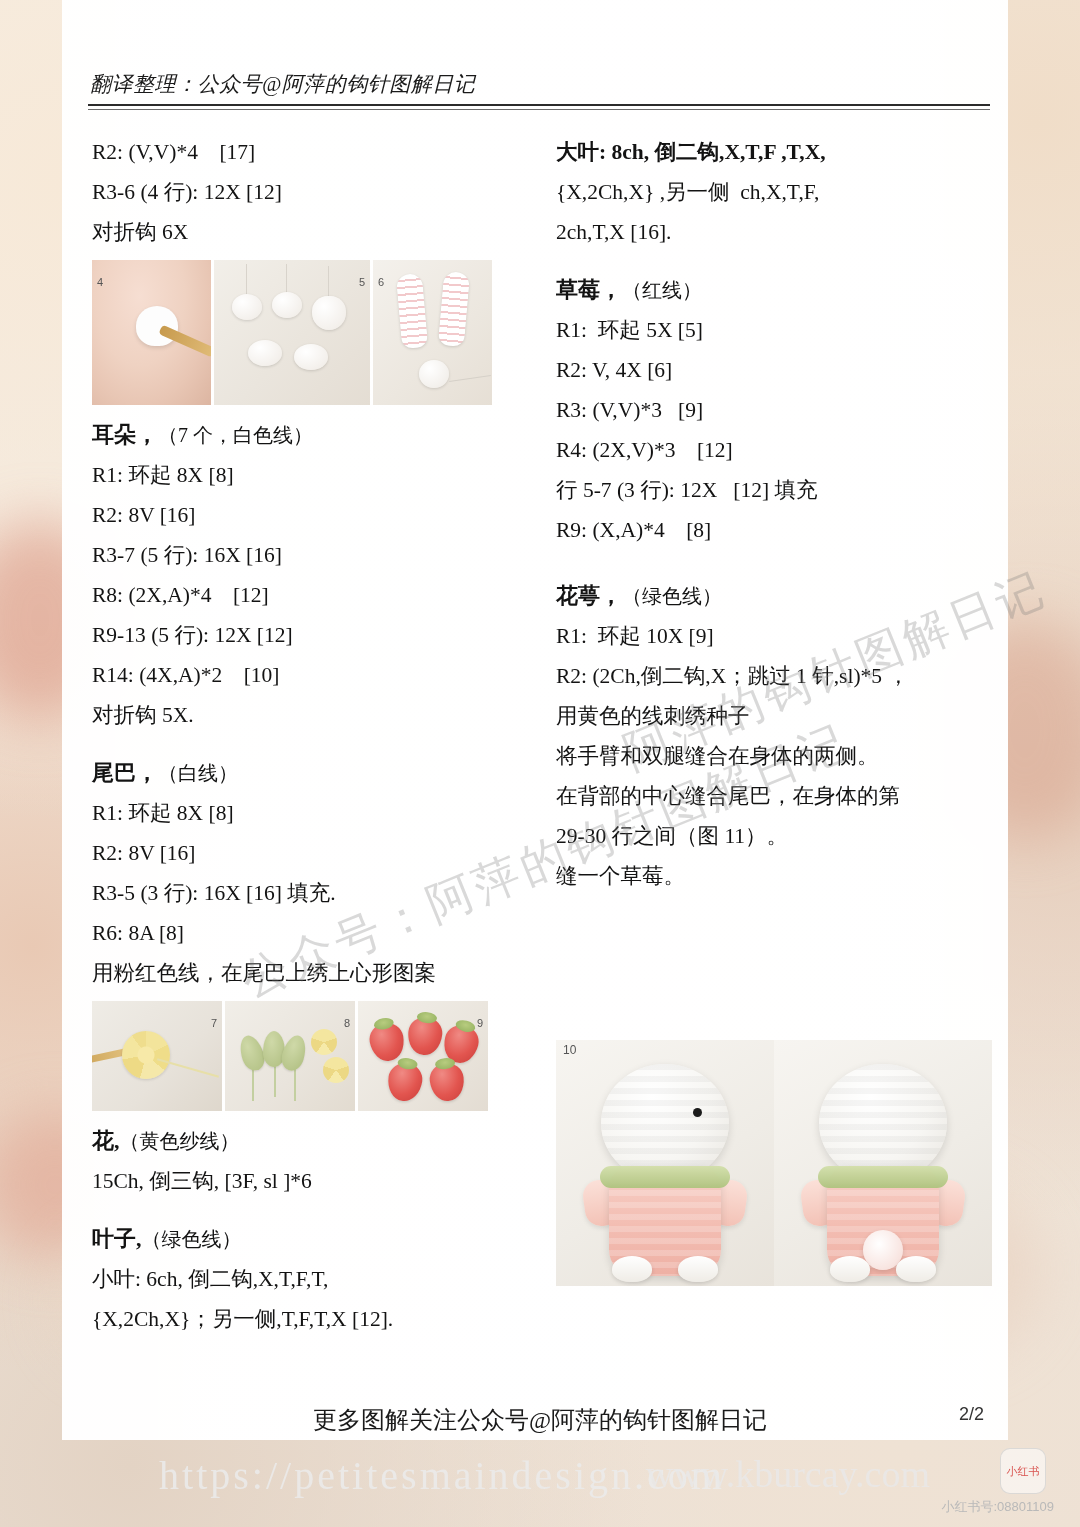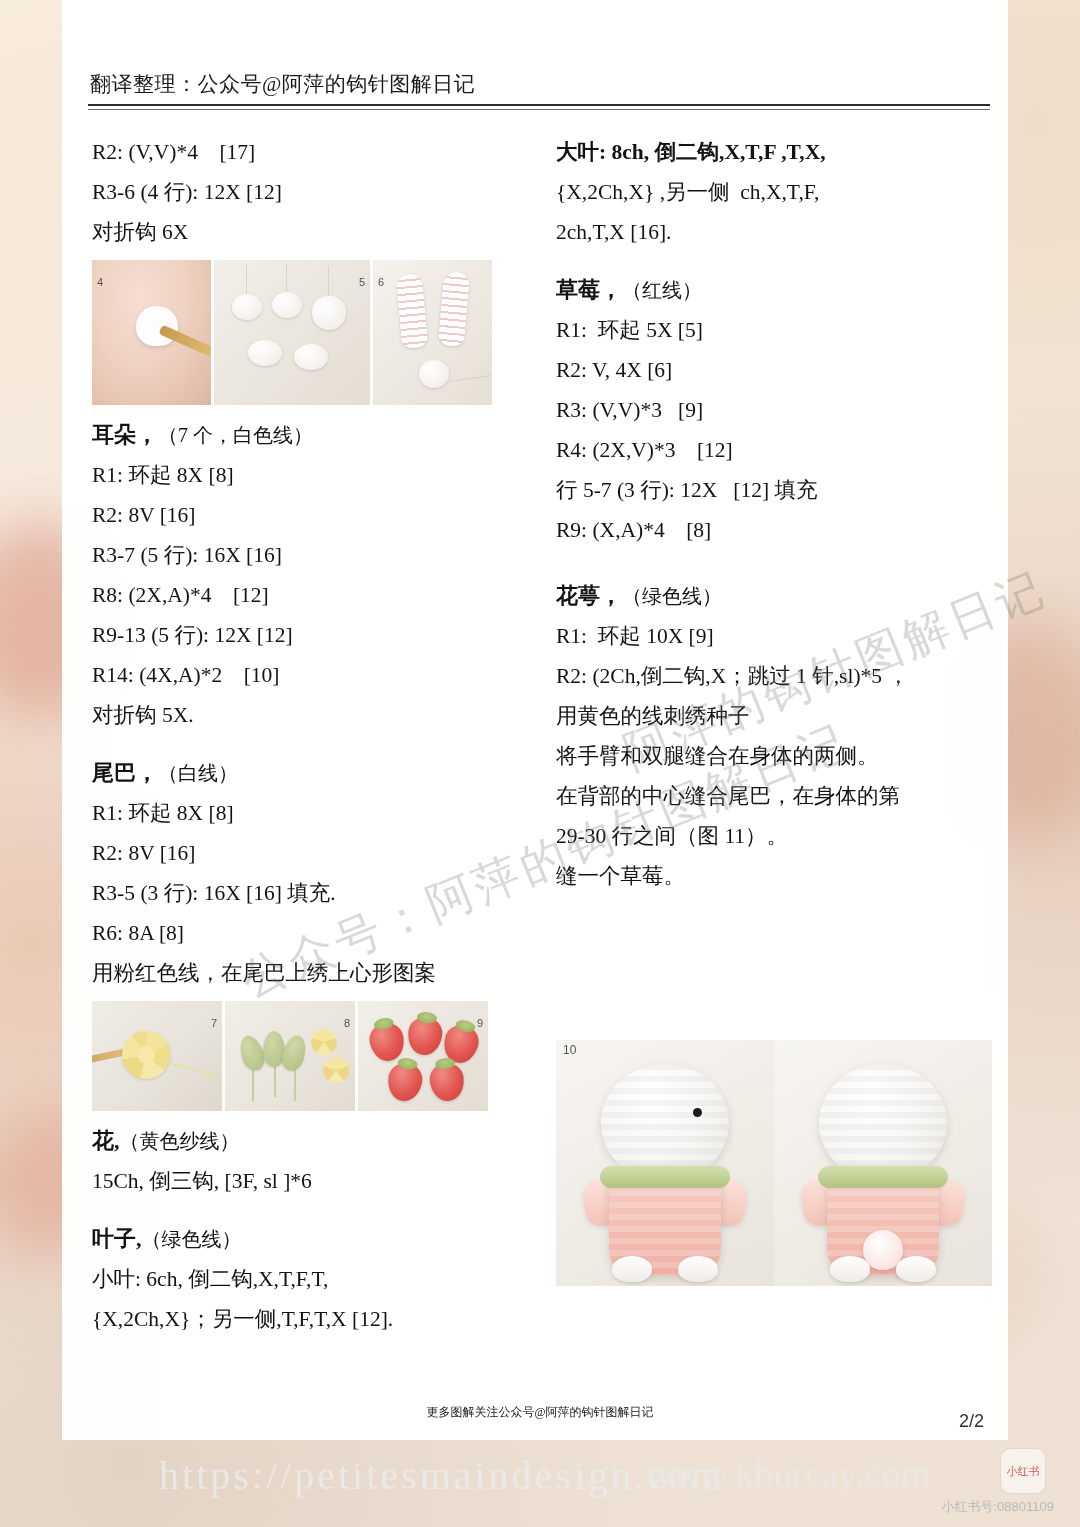--- a/index.html
+++ b/index.html
@@ -68,20 +68,21 @@
   }
 
   .header {
     position: absolute;
     left: 90px;
     top: 70px;
     width: 900px;
     font-size: 21px;
     color: #1a1a1a;
     letter-spacing: .5px;
+    font-style: italic;
   }
   .header-rule {
     position: absolute;
     left: 88px;
     top: 104px;
     width: 902px;
     border-top: 2px solid #2b2b2b;
     border-bottom: 1px solid #6b6b6b;
     height: 3px;
   }
@@ -393,31 +394,30 @@
     background: radial-gradient(ellipse at 40% 35%, #ffffff, #f5d9d3);
     box-shadow: 0 2px 5px rgba(0,0,0,.12);
   }
 
   .footer {
     position: absolute;
     left: 0;
     top: 1404px;
     width: 1080px;
     text-align: center;
-    font-size: 12px;
+    font-size: 24px;
     color: #1a1a1a;
   }
   .pageno {
     position: absolute;
     right: 96px;
     top: 1404px;
     font-size: 18px;
     color: #333;
     font-family: "Liberation Sans", sans-serif;
-    margin-top: 7px;
   }
 
   
   .wm {
     position: absolute;
     color: rgba(120,120,120,0.28);
     font-size: 46px;
     letter-spacing: 4px;
     transform: rotate(-22deg);
     z-index: 4;

